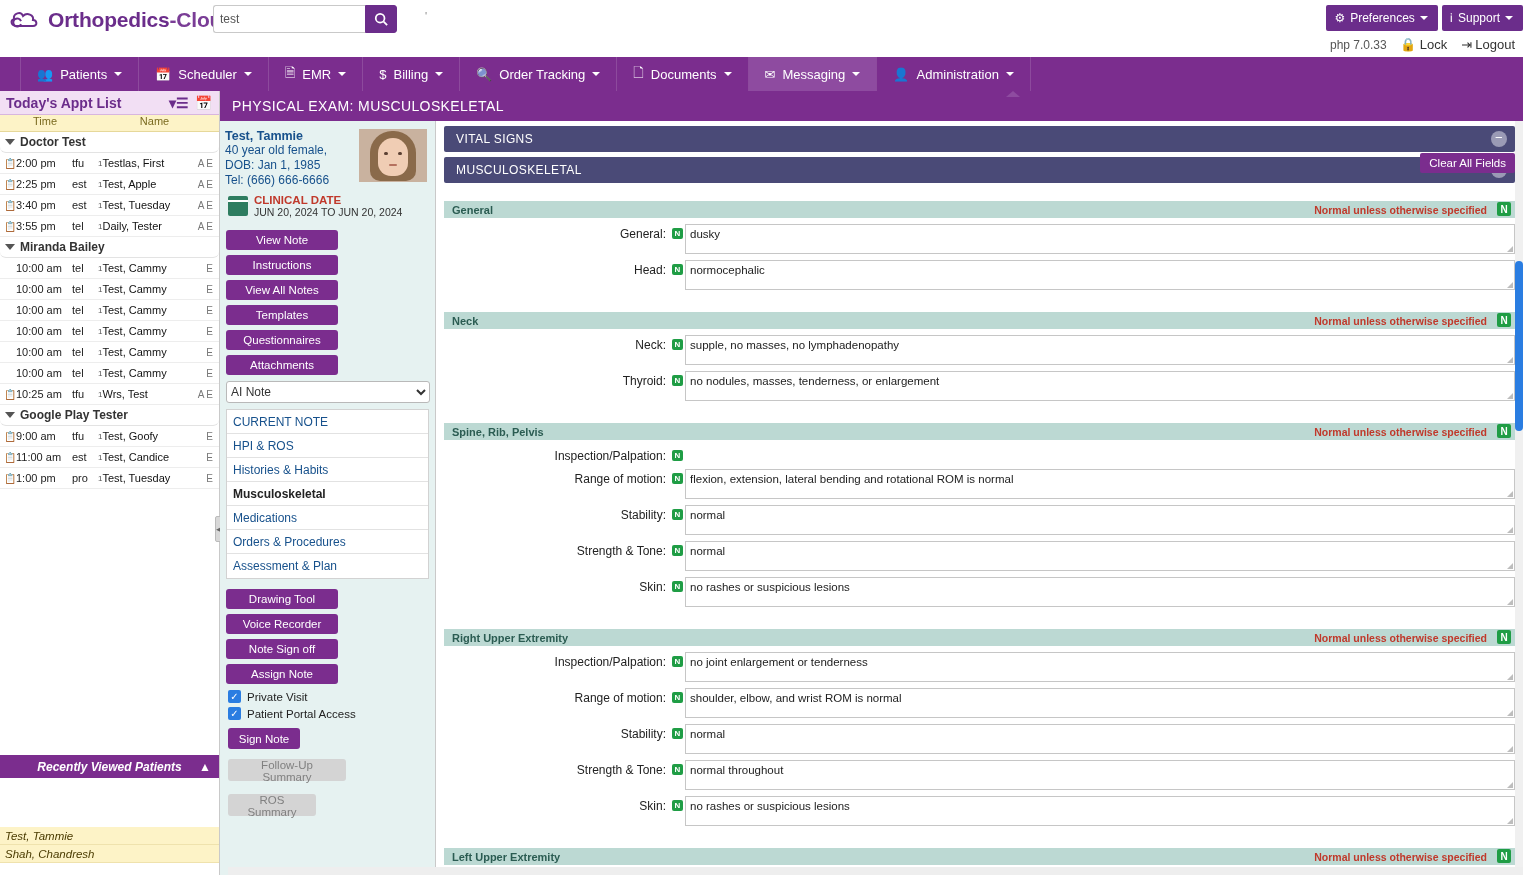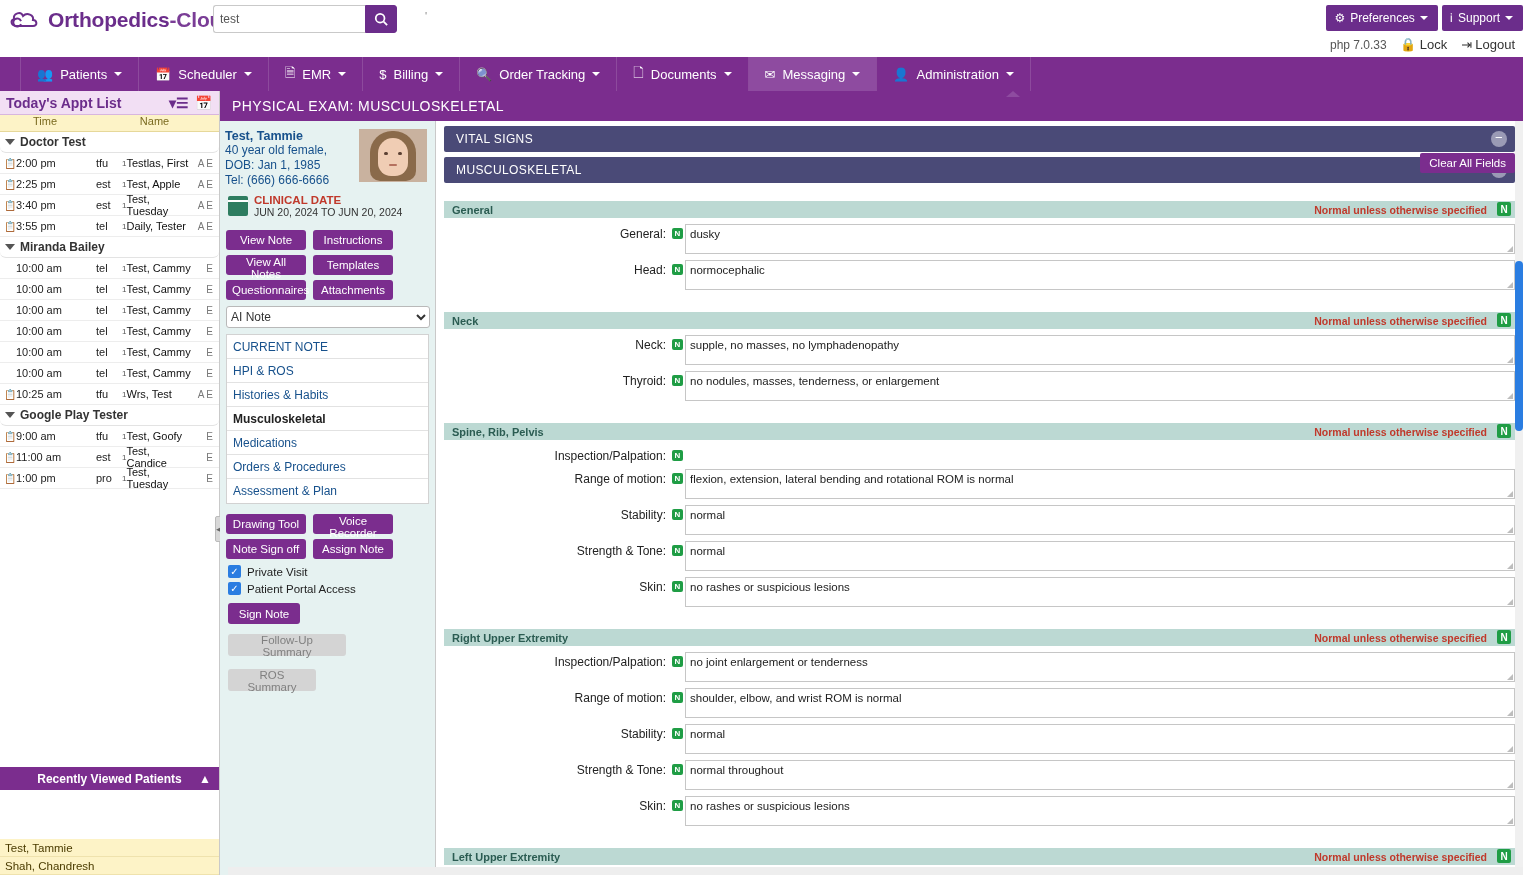--- a/index.html
+++ b/index.html
@@ -105,38 +105,38 @@
     border-bottom: 1px solid #e3e3e3;
     border-radius: 6px;
   }
   .tri { width: 0; height: 0; border-left: 5px solid transparent; border-right: 5px solid transparent; border-top: 6px solid #555; }
   .arow {
     height: 21px; display: flex; align-items: center;
     font-size: 11px; border-bottom: 1px solid #ededed;
     padding-left: 4px; color: #222;
   }
   .arow .ic { width: 12px; color: #888; font-size: 10px; }
-  .arow .time { width: 80px; }
+  .arow .time { width: 56px; }
   .arow .typ { width: 26px; color: #222; }
   .arow .nm { flex: 1; color: #111; }
   .arow .sup { font-size: 8px; vertical-align: super; color: #555; }
   .arow .tail { width: 26px; text-align: right; padding-right: 4px; color: #777; font-size: 10px; letter-spacing: 2px; }
   .recent-head {
     position: absolute; bottom: 49px; left: 0; right: 0;
     height: 23px; background: #7b2d8e; color: #fff;
     display: flex; align-items: center; justify-content: center;
     font-weight: bold; font-size: 12px; position: absolute;
   }
   .recent-head .up { position: absolute; right: 8px; }
   .recent-item {
     height: 18px; background: #fdf3c7; font-size: 11.5px;
     color: #4a3b00; display: flex; align-items: center; padding-left: 5px;
     border-bottom: 1px solid #efe2ad;
   }
-  .recent-wrap { position: absolute; bottom: 0; left: 0; right: 0; }
+  .recent-wrap { position: absolute; bottom: 12px; left: 0; right: 0; font-style: italic; }
 
   
   .drag-handle {
     position: absolute; right: -5px; top: 425px; width: 9px; height: 26px;
     background: #d8d8d8; border: 1px solid #bbb; border-radius: 2px;
     display: flex; align-items: center; justify-content: center;
     color: #666; font-size: 9px;
   }
 
   
@@ -164,21 +164,21 @@
   .face .mouth { position: absolute; left: 30px; top: 35px; width: 8px; height: 2px; background: #b5715f; border-radius: 2px; }
 
   .clinicaldate { display: flex; align-items: center; gap: 6px; margin-top: 6px; padding-left: 3px; }
   .cal-ico { width: 20px; height: 20px; background: #2e7d60; border-radius: 2px; position: relative; }
   .cal-ico::before { content:""; position:absolute; left:0; right:0; top:4px; height:2px; background:#fff; }
   .cd-label { color: #c0392b; font-weight: bold; font-size: 11.5px; }
   .cd-range { color: #333; font-size: 10.5px; }
 
   .btngrid { display: flex; flex-wrap: wrap; gap: 5px 7px; padding: 8px 6px 2px 6px; }
   .pbtn {
-    width: 80px; height: 20px; background: #7b2d8e; color: #fff;
+    width: 112px; height: 20px; background: #7b2d8e; color: #fff;
     border: 0; border-radius: 3px; font-size: 11.5px; cursor: pointer;
     font-family: "Liberation Sans", sans-serif;
   }
   .selectwrap { padding: 4px 6px 2px 6px; }
   .selectwrap select {
     width: 204px; height: 22px; font-size: 12px; color: #333;
     border: 1px solid #b9b9b9; border-radius: 3px; background: #fff;
     font-family: "Liberation Sans", sans-serif;
   }
   .navlist { margin: 4px 6px 0 6px; background: #fff; border: 1px solid #d2d2d2; }

